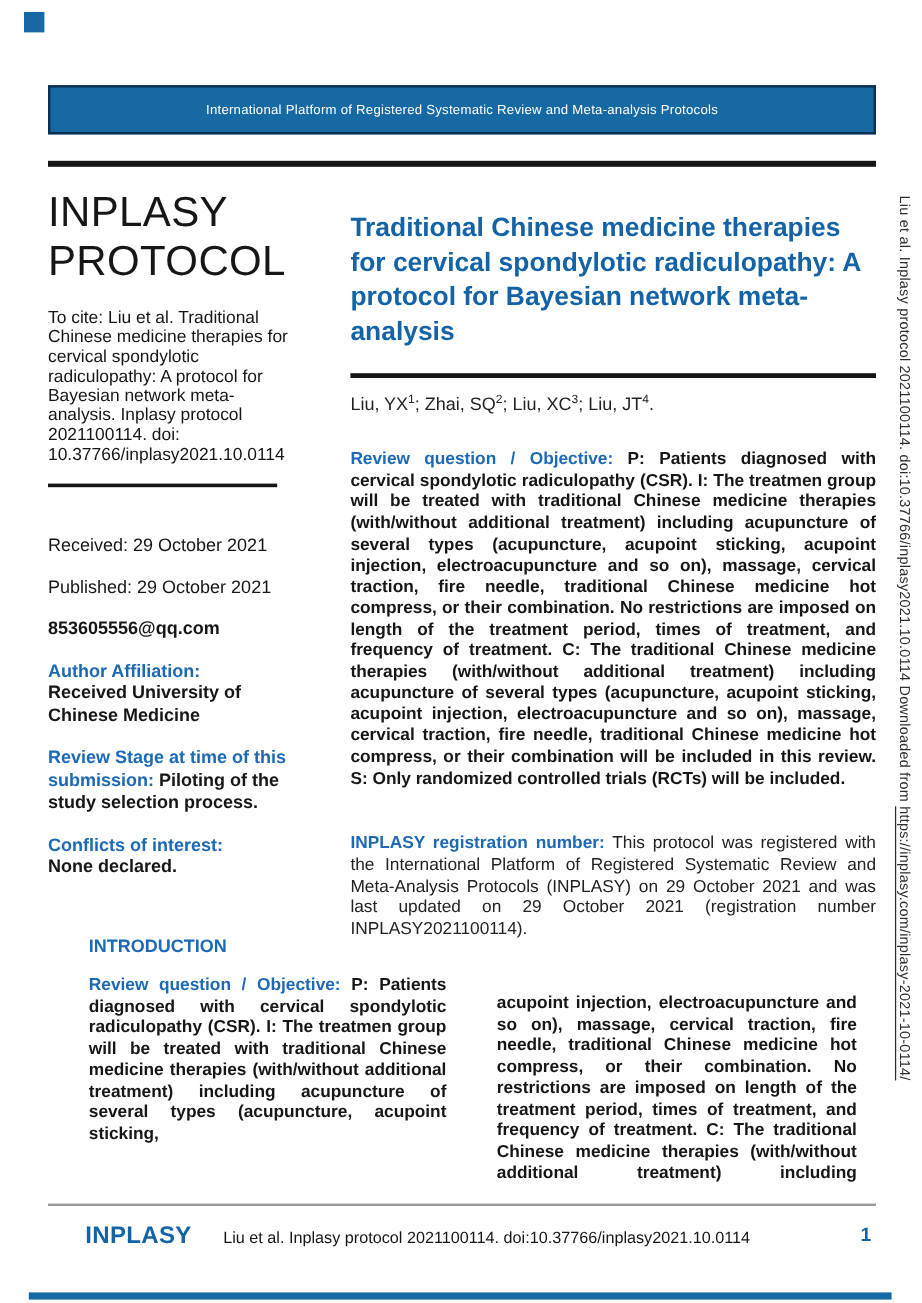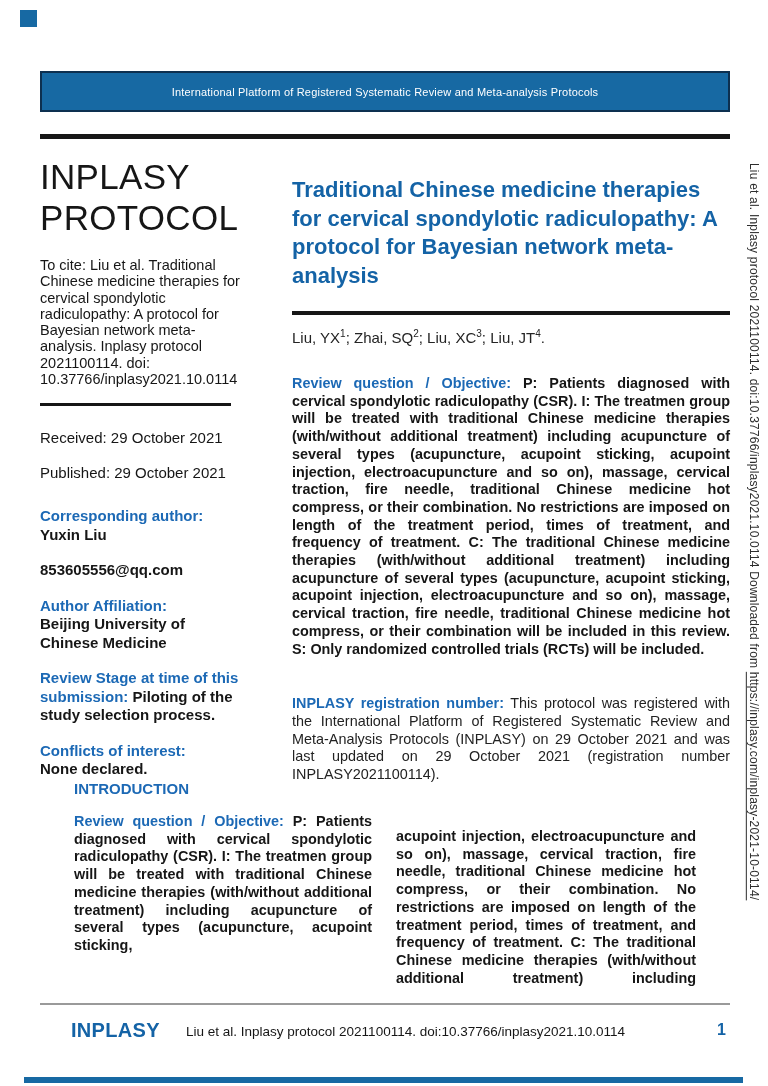--- a/index.html
+++ b/index.html
@@ -22,42 +22,42 @@
     display:flex; align-items:center; justify-content:center;
     color:#ffffff; font-size:11px; letter-spacing:0.2px; }
 
   .top-rule { position:absolute; left:40px; top:134px; width:690px; height:5px; background:#161616; }
 
   
   .col-left { position:absolute; left:40px; top:156px; width:206px; }
   .masthead { font-size:35px; line-height:41px; font-weight:400; color:#161616; letter-spacing:0.3px; }
   .tocite { margin-top:19px; font-size:14.5px; line-height:16.3px; color:#161616; }
   .left-rule { margin-top:16px; width:191px; height:3px; background:#161616; }
-  .date-line { margin-top:23px; font-size:15px; color:#161616; }
+  .date-line { margin-top:40px; font-size:15px; color:#161616; }
   .date-line + .date-line { margin-top:18px; }
   .field { margin-top:17px; font-size:15px; line-height:18.5px; font-weight:bold; }
   .field .lbl { color:var(--blue-label); }
   .field .val { color:#161616; }
   .fields-start { margin-top:26px; }
 
   
   .col-right { position:absolute; left:292px; top:176px; width:438px; }
   .title { font-size:22px; line-height:28.5px; font-weight:bold; color:var(--blue-title); }
   .author-rule { margin-top:21px; width:438px; height:4px; background:#161616; }
   .authors { margin-top:13px; font-size:15px; color:#242424; }
   .authors sup { font-size:10px; }
   .para { font-size:14.4px; line-height:17.7px; text-align:justify; }
   .para-objective { margin-top:29px; font-weight:bold; color:#161616; }
   .para-objective .lbl { color:var(--blue-label); }
   .para-reg { margin-top:37px; font-weight:400; color:#222; }
   .para-reg .lbl { color:var(--blue-label); font-weight:bold; }
 
   
   .intro-left { position:absolute; left:74px; top:780px; width:298px; }
-  .intro-right { position:absolute; left:396px; top:828px; width:300px; }
+  .intro-right { position:absolute; left:414px; top:828px; width:300px; }
   .intro-heading { font-size:15px; font-weight:bold; color:var(--blue-label); }
   .intro-para { margin-top:16px; font-size:14.4px; line-height:17.7px; font-weight:bold;
     color:#161616; text-align:justify; text-align-last:justify; }
   .intro-right .intro-para { margin-top:0; }
   .intro-para .lbl { color:var(--blue-label); }
 
   
   .footer-rule { position:absolute; left:40px; top:1003px; width:690px; height:2px; background:#9a9a9a; }
   .footer-logo { position:absolute; left:71px; top:1019px; font-size:20px; font-weight:bold; color:var(--blue-title); letter-spacing:0.3px; }
   .footer-citation { position:absolute; left:186px; top:1024px; font-size:13.5px; color:#161616; }
@@ -88,32 +88,28 @@
       <div>PROTOCOL</div>
     </div>
 
     <div class="tocite">To cite: Liu et al. Traditional Chinese medicine therapies for cervical spondylotic radiculopathy: A protocol for Bayesian network meta-analysis. Inplasy protocol 2021100114. doi: 10.37766/inplasy2021.10.0114</div>
 
     <div class="left-rule"></div>
 
     <div class="date-line">Received: 29 October 2021</div>
     <div class="date-line">Published: 29 October 2021</div>
 
-    <div class="field fields-start">
-      <div class="lbl">Corresponding author:</div>
-      <div class="val">Yuxin Liu</div>
-    </div>
 
     <div class="field">
       <div class="val">853605556@qq.com</div>
     </div>
 
     <div class="field">
       <div class="lbl">Author Affiliation:</div>
-      <div class="val">Beijing University of Chinese Medicine</div>
+      <div class="val">Received University of Chinese Medicine</div>
     </div>
 
 
     <div class="field">
       <span class="lbl">Review Stage at time of this submission:</span>
       <span class="val">Piloting of the study selection process.</span>
     </div>
 
     <div class="field">
       <div class="lbl">Conflicts of interest:</div>

